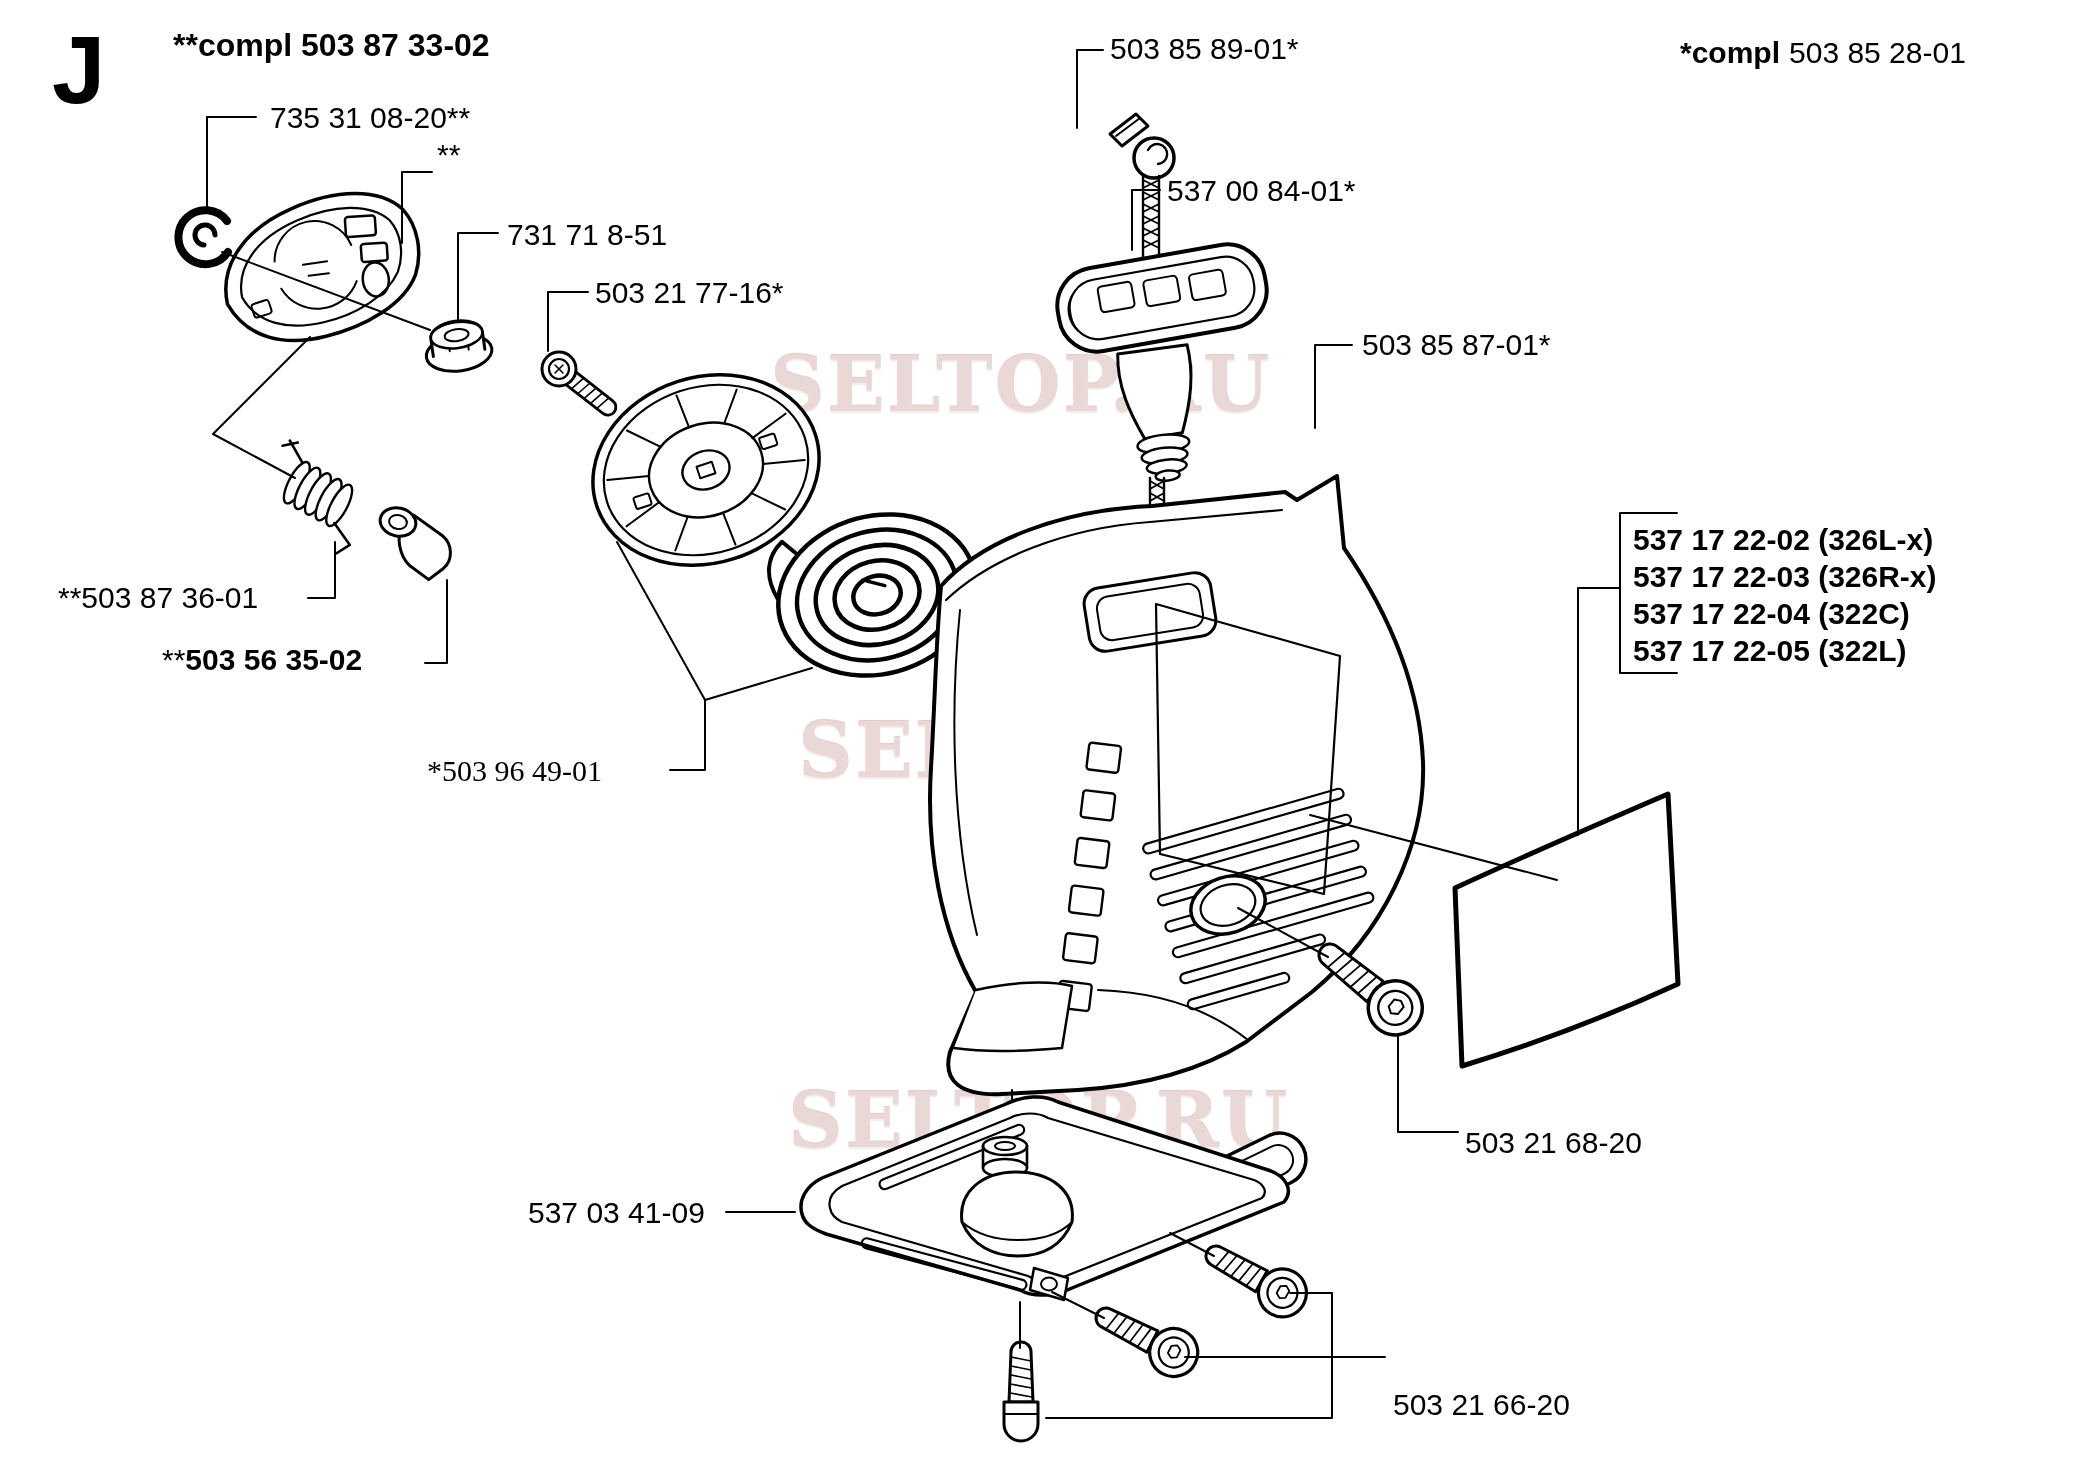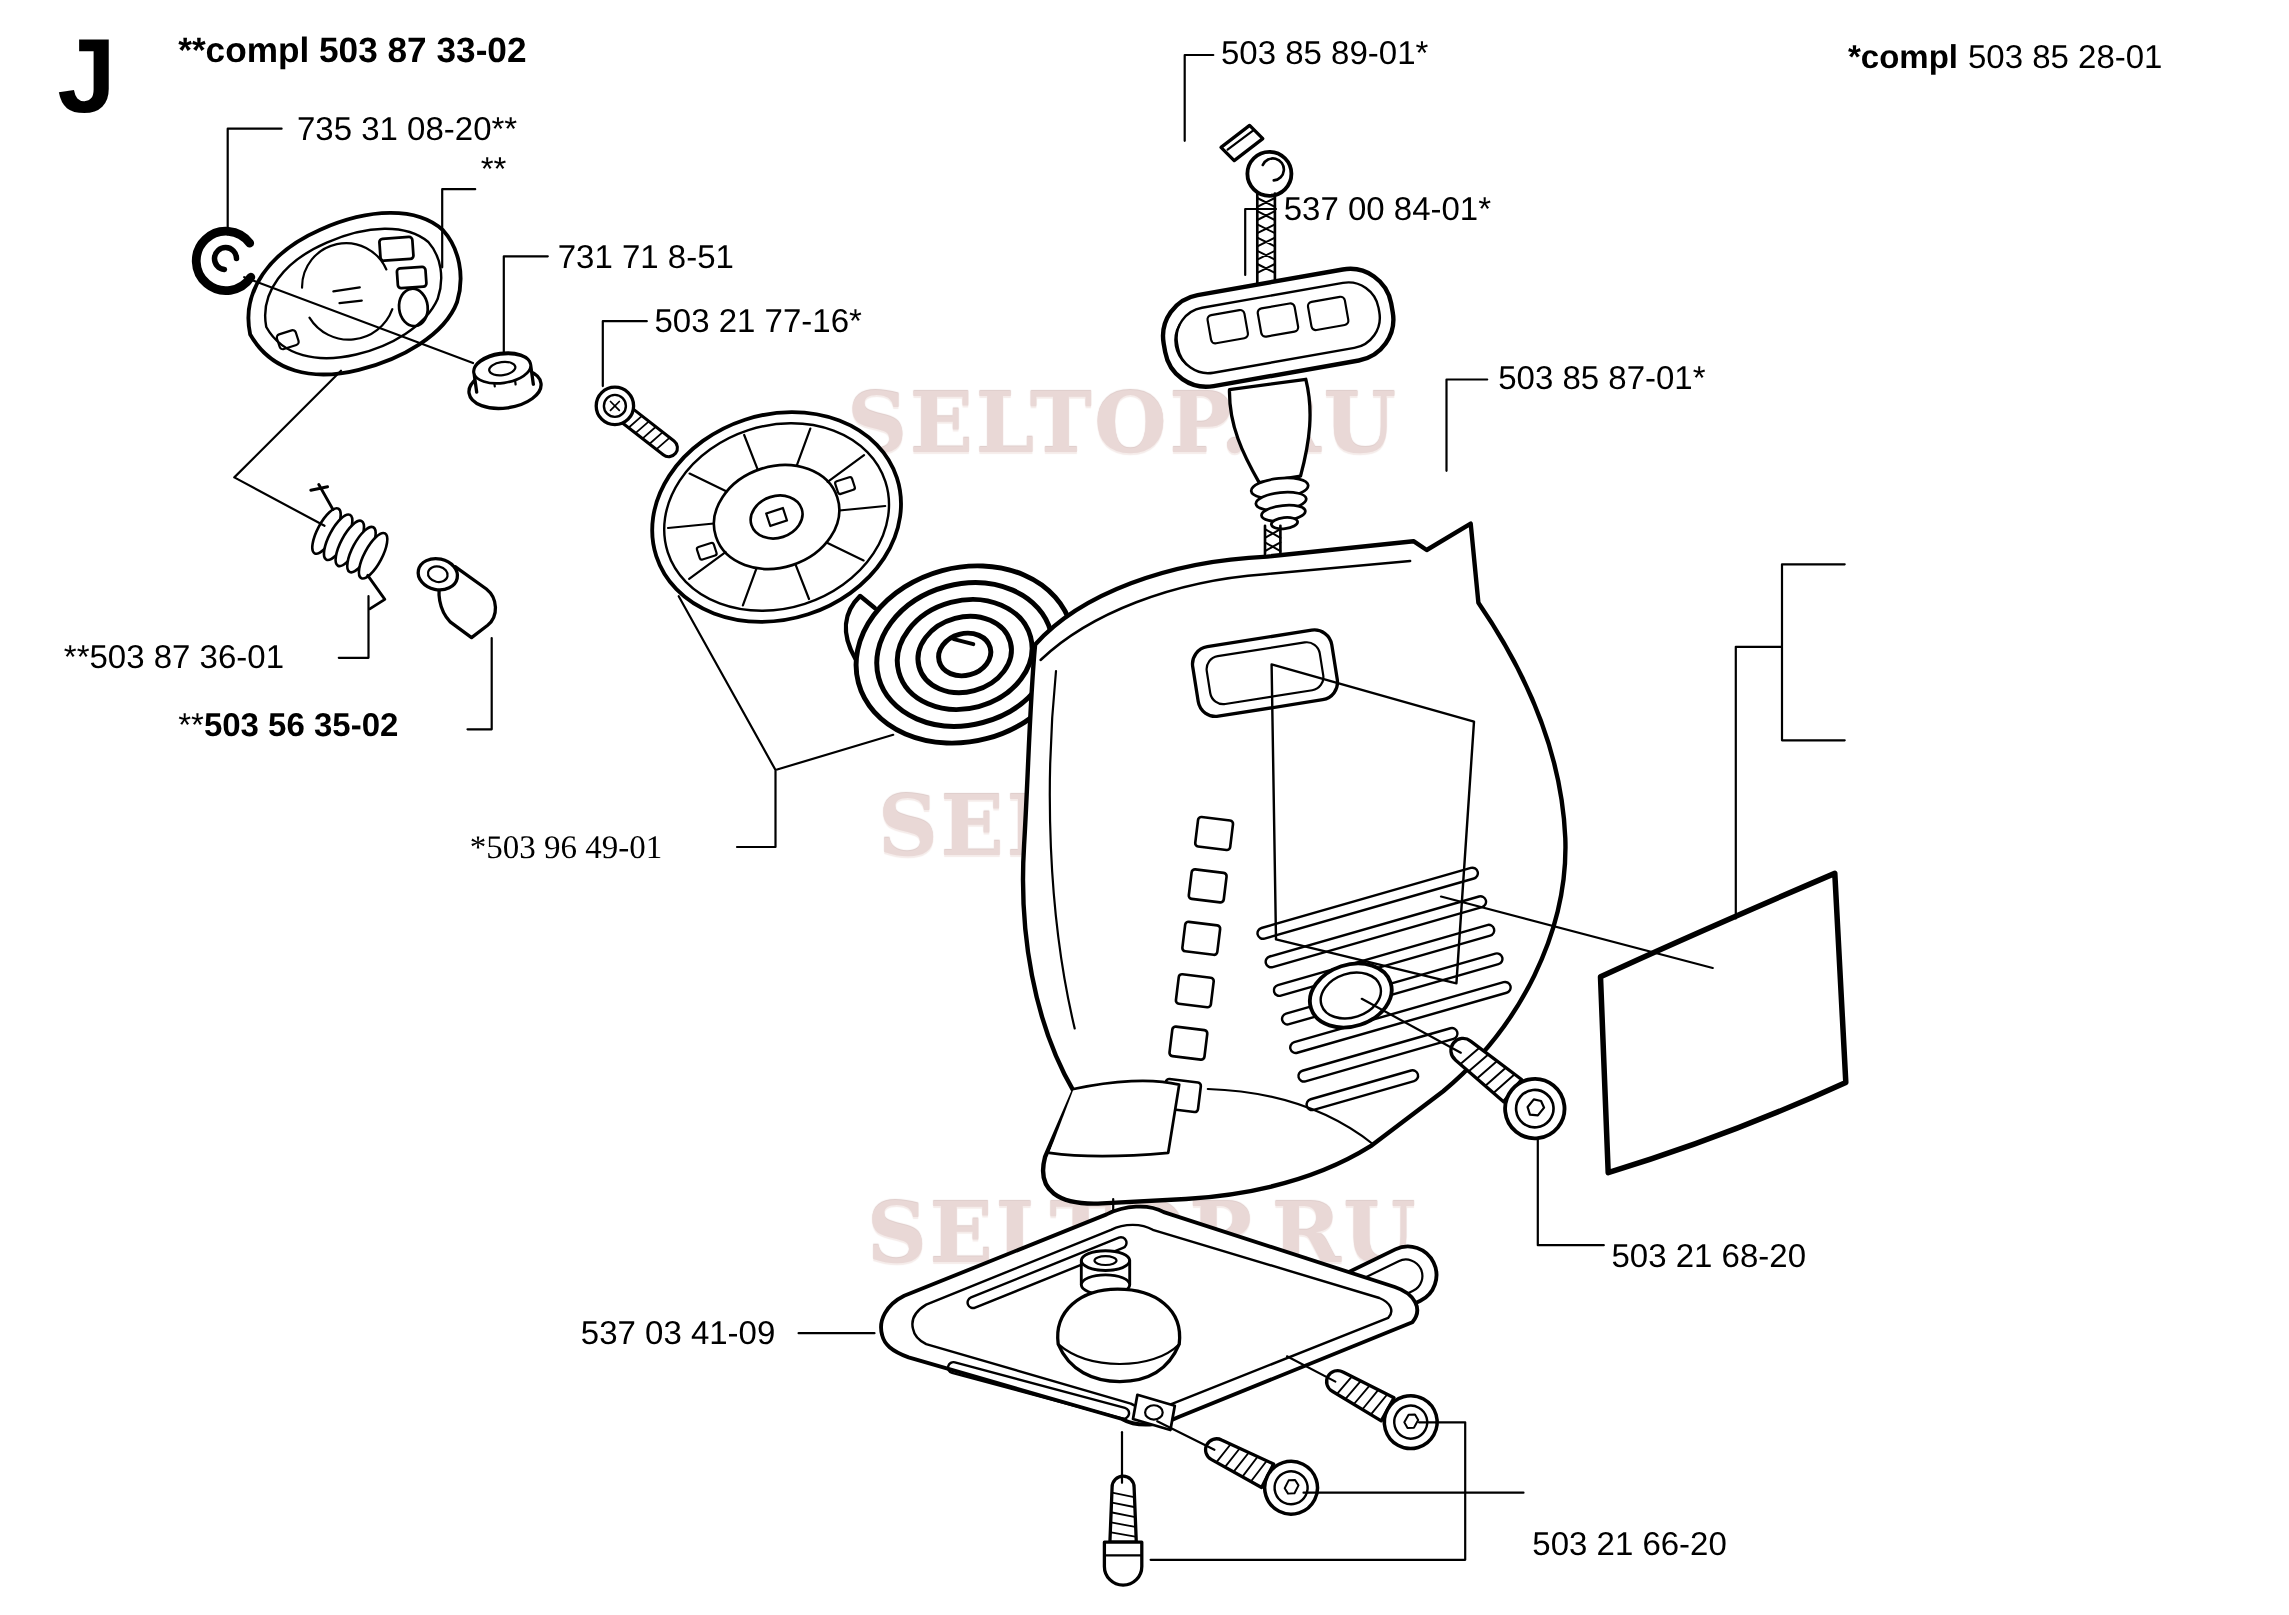--- a/index.html
+++ b/index.html
@@ -251,21 +251,21 @@
         <path d="M222,252 L430,330"></path>
         <path d="M310,337 L213,434 L295,478"></path>
         <path d="M1310,815 L1557,880"></path>
         <path d="M1677,513 H1620 V673 H1677 M1620,588 H1578 M1578,588 V835"></path>
       </g>
     </g>
   </svg>
 
   <div class="section-letter" style="left:52px;top:22px;">J</div>
 
-  <div class="lbl big-bold" style="left:162px;top:28px;">**compl 503 87 33-02</div>
+  <div class="lbl big-bold" style="left:173px;top:28px;">**compl 503 87 33-02</div>
 
   <div class="lbl" style="left:1680px;top:36px;">
     <b>*compl</b><span class="sp8">503 85 28-01</span>
   </div>
 
   <div class="lbl" style="left:270px;top:101px;">735 31 08-20**</div>
   <div class="lbl" style="left:437px;top:138px;">**</div>
   <div class="lbl" style="left:507px;top:218px;">731 71 8-51</div>
   <div class="lbl" style="left:595px;top:276px;">503 21 77-16*</div>
   <div class="lbl" style="left:1110px;top:32px;">503 85 89-01*</div>
@@ -273,14 +273,20 @@
   <div class="lbl" style="left:1362px;top:328px;">503 85 87-01*</div>
   <div class="lbl" style="left:58px;top:581px;">**503 87 36-01</div>
   <div class="lbl" style="left:162px;top:643px;">
     <span>**</span><b>503 56 35-02</b>
   </div>
   <div class="lbl" style="left:427px;top:754px;font-family:Liberation Serif, serif;">*503 96 49-01</div>
   <div class="lbl" style="left:1465px;top:1126px;">503 21 68-20</div>
   <div class="lbl" style="left:528px;top:1196px;">537 03 41-09</div>
   <div class="lbl" style="left:1393px;top:1348px;margin-top:40px;">503 21 66-20</div>
 
+  <div class="variant-list" style="left:1633px;top:521px;">
+    <div>537 17 22-02 (326L-x)</div>
+    <div>537 17 22-03 (326R-x)</div>
+    <div>537 17 22-04 (322C)</div>
+    <div>537 17 22-05 (322L)</div>
+  </div>
 
 </div>
 
 </body></html>

